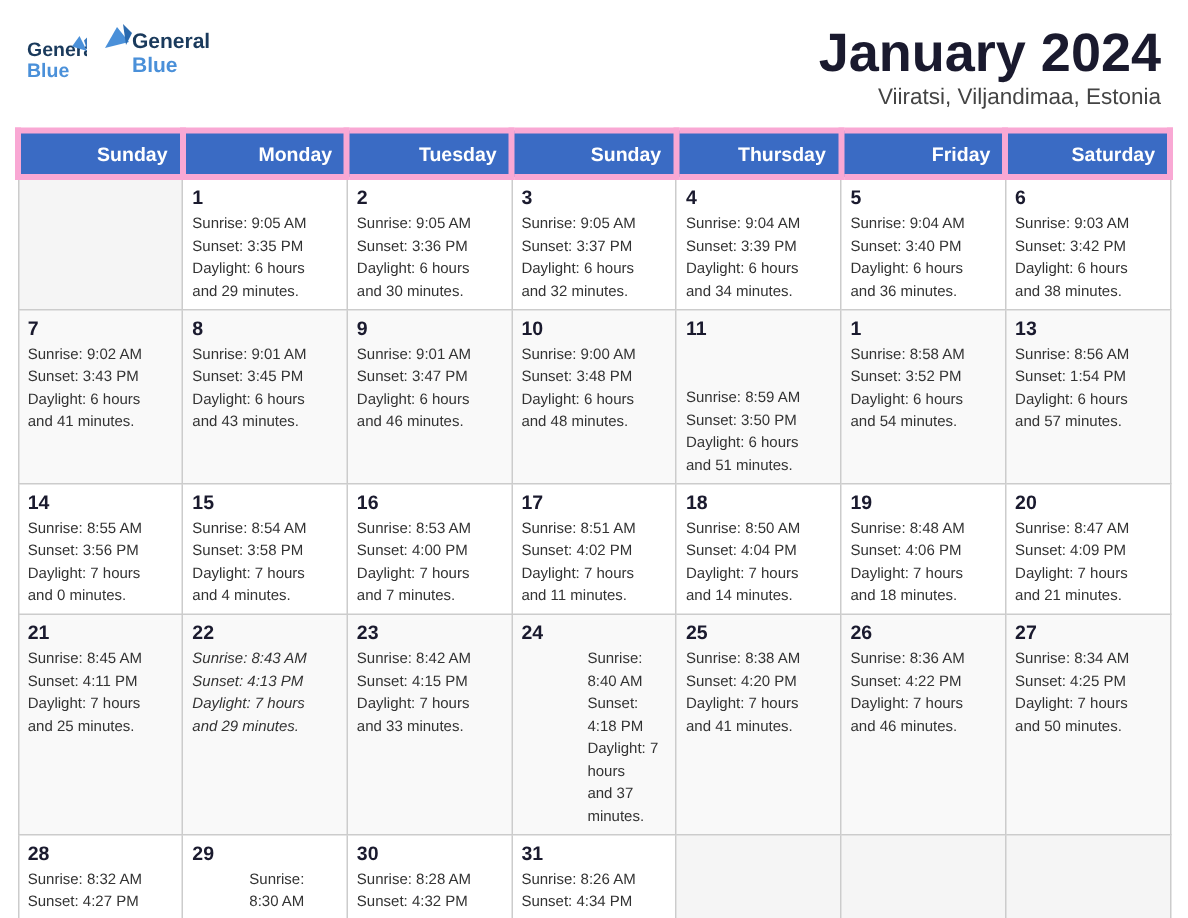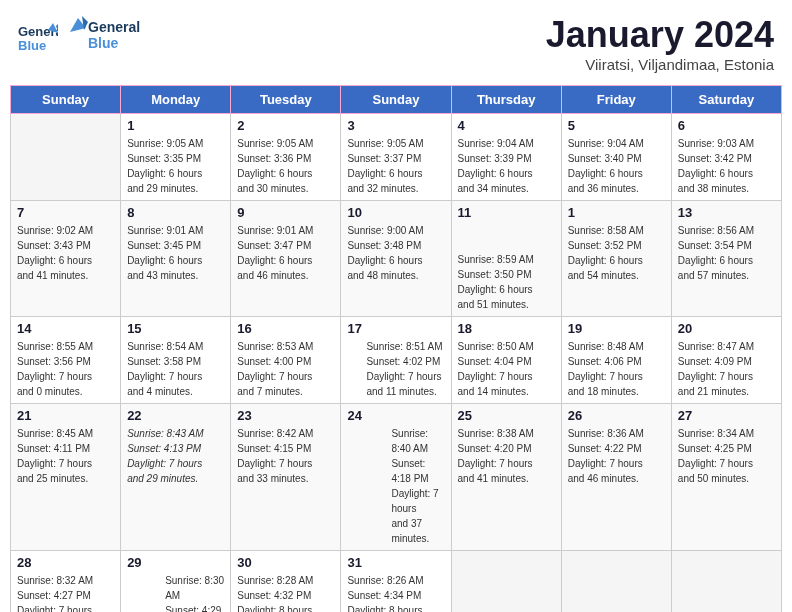--- a/index.html
+++ b/index.html
@@ -30,25 +30,25 @@
       color: #444;
     }
     .calendar-table {
       width: 100%;
       border-collapse: collapse;
       font-size: 11px;
     }
     .calendar-table thead tr th {
       background-color: #3a6bc4;
       color: #fff;
-      text-align: center;
+      text-align: right;
       padding: 6px 8px;
       font-size: 13px;
       font-weight: bold;
-      border: 1px solid #f9a8d4;
+      border: 4px solid #f9a8d4;
     }
     .calendar-table tbody tr td {
       border: 1px solid #ccc;
       vertical-align: top;
       padding: 4px 6px;
       width: calc(100% / 7);
       height: 80px;
       background: #fff;
     }
     .calendar-table tbody tr:nth-child(even) td {
@@ -196,21 +196,21 @@
         <td>
           <div class="day-number">1</div>
           <div class="day-info" style="white-space: pre-line;">Sunrise: 8:58 AM
 Sunset: 3:52 PM
 Daylight: 6 hours
 and 54 minutes.</div>
         </td>
         <td>
           <div class="day-number">13</div>
           <div class="day-info" style="white-space: pre-line;">Sunrise: 8:56 AM
-Sunset: 3:54 PM
+Sunset: 1:54 PM
 Daylight: 6 hours
 and 57 minutes.</div>
         </td>
       </tr>
       <tr>
         <td>
           <div class="day-number">14</div>
           <div class="day-info" style="white-space: pre-line;">Sunrise: 8:55 AM
 Sunset: 3:56 PM
 Daylight: 7 hours
@@ -225,21 +225,21 @@
         </td>
         <td>
           <div class="day-number">16</div>
           <div class="day-info" style="white-space: pre-line;">Sunrise: 8:53 AM
 Sunset: 4:00 PM
 Daylight: 7 hours
 and 7 minutes.</div>
         </td>
         <td>
           <div class="day-number">17</div>
-          <div class="day-info" style="white-space: pre-line; margin-left: 19px;">Sunrise: 8:51 AM
+          <div class="day-info" style="white-space: pre-line;">Sunrise: 8:51 AM
 Sunset: 4:02 PM
 Daylight: 7 hours
 and 11 minutes.</div>
         </td>
         <td>
           <div class="day-number">18</div>
           <div class="day-info" style="white-space: pre-line;">Sunrise: 8:50 AM
 Sunset: 4:04 PM
 Daylight: 7 hours
 and 14 minutes.</div>

